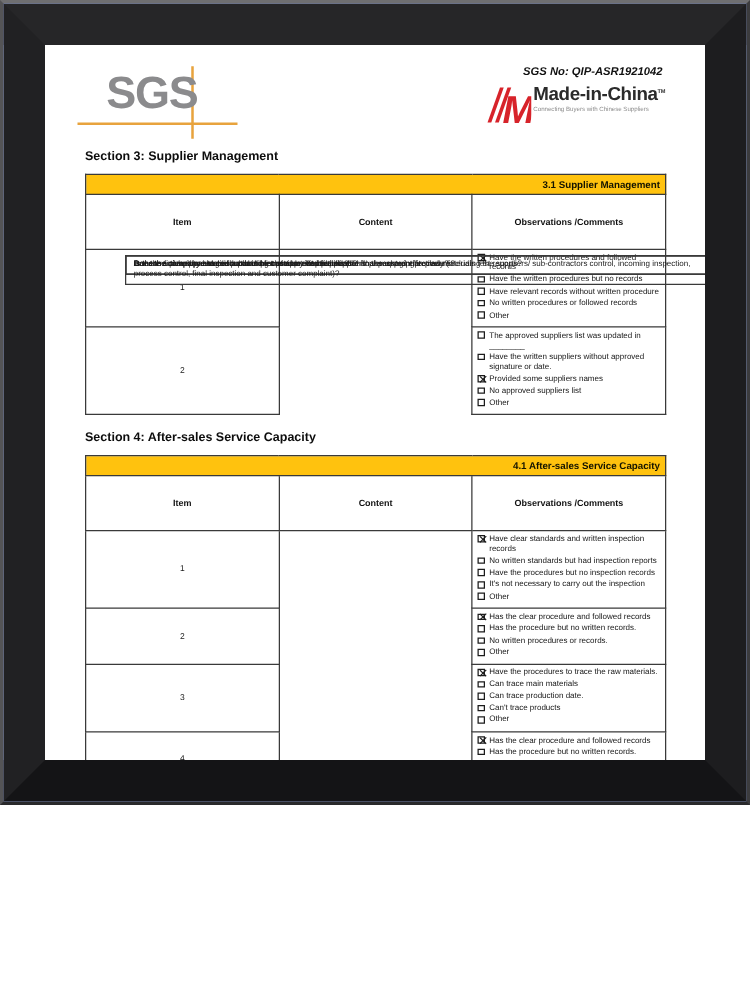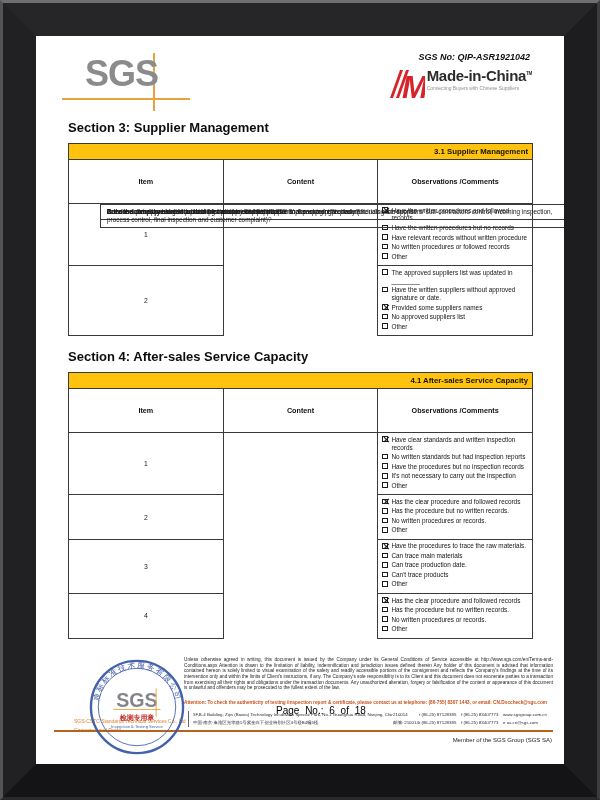--- a/index.html
+++ b/index.html
@@ -1,38 +1,38 @@
 <!DOCTYPE html>
 <html><head>
 <meta charset="utf-8">
 <style>
   html,body{margin:0;padding:0;background:#fff;}
   *{box-sizing:border-box;}
-  .screen{width:600px;height:800px;position:relative;border:3px solid;
+  .screen{width:600px;height:644px;position:relative;border:3px solid;
     border-color:#6f6f71 #3c3c3e #29292b #545456;background:#1d4ed8;}
   .frame{position:absolute;inset:0;border:33px solid;
     border-color:#262628 #1d1d1f #141416 #212123;background:#fefefe;}
   .page{position:absolute;inset:0;background:#fff;font-family:"Liberation Sans","DejaVu Sans",sans-serif;color:#1a1a1a;overflow:hidden;}
 
   
   .sgs-logo{position:absolute;left:42px;top:18px;width:110px;height:60px;}
   .sgs-letters{position:absolute;left:7px;top:2px;font-size:36px;font-weight:bold;color:#8b8b8d;letter-spacing:-1px;line-height:1;}
   .sgs-hline{position:absolute;left:-16px;top:44px;width:128px;height:1.5px;background:#e8a33d;}
   .sgs-vline{position:absolute;left:75px;top:-1px;width:1.5px;height:58px;background:#e8a33d;}
   .sgs-no{position:absolute;right:34px;top:16px;font-size:9px;font-weight:bold;font-style:italic;color:#111;}
   .mic{position:absolute;right:32px;top:32px;display:flex;align-items:flex-start;gap:2px;}
   .mic svg{flex:none;}
   .mic-text{display:flex;flex-direction:column;}
   .mic-name{font-size:15px;font-weight:bold;color:#2b2b2b;letter-spacing:-0.3px;line-height:1.1;}
   .mic-tm{font-size:4.5px;vertical-align:super;color:#2b2b2b;}
   .mic-tag{font-size:4.9px;color:#8d8d8d;margin-top:1px;}
 
   
   .content{position:absolute;left:32px;top:84px;width:465px;}
-  .section-heading{font-size:13px;font-weight:bold;color:#0d0d0d;margin:0 0 8px 0;}
+  .section-heading{font-size:10px;font-weight:bold;color:#0d0d0d;margin:0 0 8px 0;}
   .doc-section + .doc-section .section-heading{margin-top:13px;}
   table.audit{width:100%;border-collapse:collapse;table-layout:fixed;margin-bottom:2px;}
   table.audit th,table.audit td{border:1px solid #3a3a3a;}
   th.band{background:#FFC20E;text-align:right;font-size:7.8px;font-weight:bold;color:#141400;padding:3px 4px;}
   th.col{font-size:7.2px;font-weight:bold;background:#fff;padding:17px 2px;color:#111;}
   th.c0{width:65px;}
   th.c1{width:172px;text-align:center;}
   td.item{text-align:center;vertical-align:middle;font-size:6.8px;}
   td.content{vertical-align:top;font-size:6.4px;line-height:1.32;padding:2.5px 5px 3px 6px;}
   td.obs{vertical-align:top;padding:2.5px 3px 3px 4px;}

